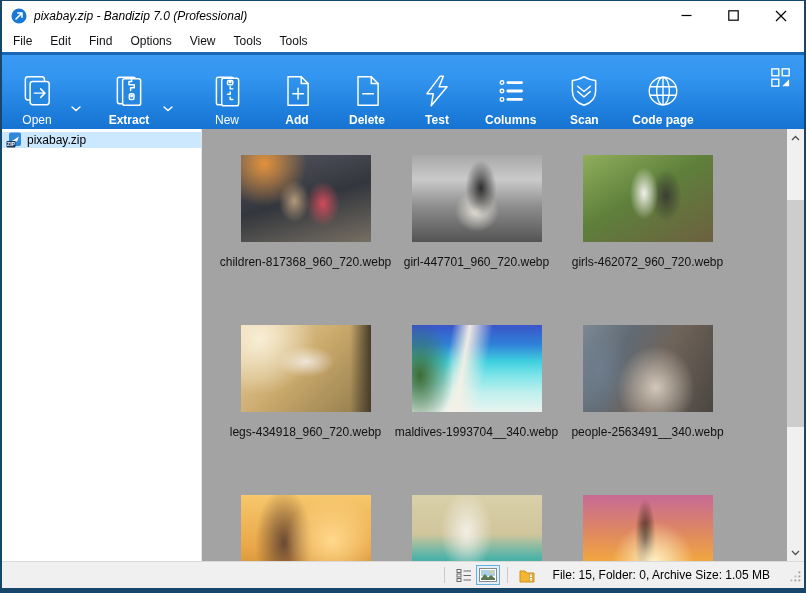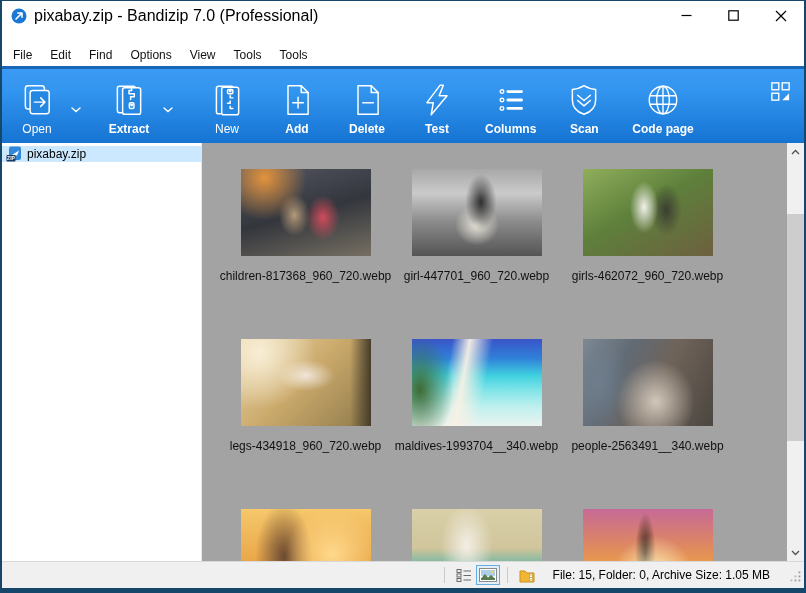--- a/index.html
+++ b/index.html
@@ -2,30 +2,30 @@
 <html><head>
 <meta charset="utf-8">
 <style>
   * { margin:0; padding:0; box-sizing:border-box; }
   html,body { width:806px; height:593px; font-family:"Liberation Sans",sans-serif; }
   .window { width:806px; height:593px; background:#fff; border:2px solid #17466b; border-top-width:1px; display:flex; flex-direction:column; overflow:hidden; }
 
   
   .titlebar { height:29px; background:#fff; display:flex; align-items:center; padding-left:9px; flex:none; }
   .titlebar .app-icon { width:16px; height:16px; margin-right:7px; flex:none; }
-  .titlebar .title { font-size:16px; color:#000; flex:1; white-space:nowrap; }
+  .titlebar .title { font-size:12px; color:#000; flex:1; white-space:nowrap;font-style:italic; }
   .win-controls { display:flex; height:100%; }
   .win-btn { width:47px; height:100%; display:flex; align-items:center; justify-content:center; }
 
   
-  .menubar { height:22px; background:#fff; display:flex; align-items:center; padding-left:2px; flex:none;margin-top:14px; }
+  .menubar { height:22px; background:#fff; display:flex; align-items:center; padding-left:2px; flex:none; }
   .menu-item { font-size:12px; color:#111; padding:3px 9px; cursor:default; }
 
   
-  .toolbar { height:77px; flex:none; background:linear-gradient(180deg,#3b9af3 0%,#3295ef 30%,#1f7fdd 75%,#1673d2 100%); border-top:3px solid #1a66b6; display:flex; align-items:center; padding:6px 4px 0 6px; position:relative; }
+  .toolbar { height:77px; flex:none; background:linear-gradient(180deg,#3b9af3 0%,#3295ef 30%,#1f7fdd 75%,#1673d2 100%); border-top:3px solid #1a66b6; display:flex; align-items:flex-end; padding:6px 4px 0 6px; position:relative; }
   .tb-btn { min-width:58px; padding:2px 7px; display:flex; flex-direction:column; align-items:center; border-radius:3px; }
   .tb-btn svg { width:36px; height:36px; display:block; }
   .tb-label { color:#fff; font-size:12px; margin-top:4px; white-space:nowrap; }
   .tb-chevron { width:20px; height:40px; display:flex; align-items:center; justify-content:center; margin:2px 2px 0 0; }
   .gap-a { margin-left:12px;font-weight:bold; } .gap-b { margin-left:18px; }
   .panes-btn { position:absolute; top:10px; right:12px; width:24px; height:24px; display:flex; align-items:center; justify-content:center; }
 
   
   .body { flex:1; display:flex; min-height:0; background:#fff; }
   .sidebar { width:199px; flex:none; background:#fff; padding-top:3px; }

